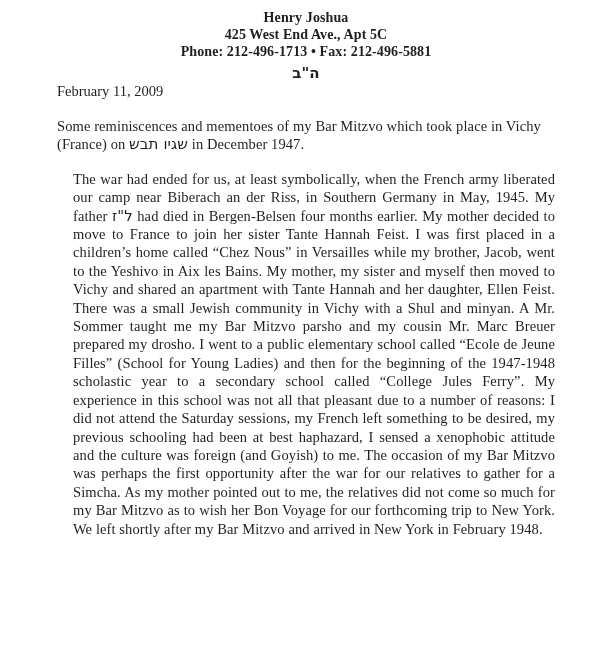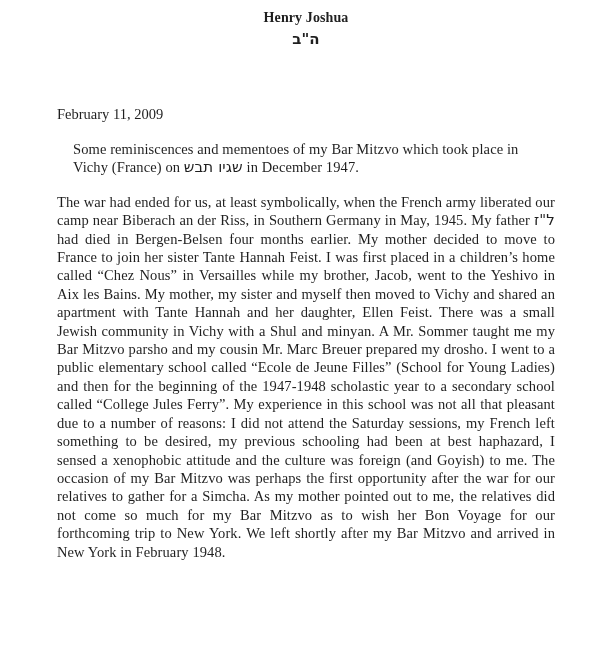--- a/index.html
+++ b/index.html
@@ -37,49 +37,50 @@
     font-family: "DejaVu Serif", "DejaVu Sans", sans-serif;
     unicode-bidi: bidi-override;
     direction: ltr;
   }
   .content {
     margin-left: 57px;
     margin-right: 57px;
     width: 498px;
   }
   .date-line {
-    margin-top: 57px;
     font-size: 14.5px;
     line-height: 18px;
   }
   .intro-par {
-    margin: 17px 0 0 16px;
+    margin: 17px 0 0 0;
     font-size: 14.5px;
     line-height: 18.4px;
     letter-spacing: 0.1px;
     text-align: left;
   }
   .body-par {
-    margin: 16px 0 0 0;
+    margin: 16px 0 0 16px;
     font-size: 14.5px;
     line-height: 18.4px;
     letter-spacing: 0.1px;
     text-align: justify;
   }
   .intro-par .hebrew, .body-par .hebrew {
     font-size: 15px;
   }
 </style>
 </head>
 <body>
 
 <div class="page">
 
   <div class="letterhead">
     <div class="lh-line">Henry Joshua</div>
+    <div class="lh-line">425 West End Ave., Apt 5C</div>
+    <div class="lh-line">Phone: 212-496-1713 • Fax: 212-496-5881</div>
     <div class="lh-bh hebrew">ב"ה</div>
   </div>
 
   <div class="content">
 
     <div class="date-line">February 11, 2009</div>
 
     <p class="intro-par"><span>Some reminiscences and mementoes of my Bar Mitzvo which took place in Vichy (France) on </span><span class="hebrew">שבת ויגש</span><span> in  December 1947.</span></p>
 
     <p class="body-par"><span>The war had ended for us, at least symbolically, when the French army liberated our camp near Biberach an der Riss, in Southern Germany in May, 1945.   My father </span><span class="hebrew">ז"ל</span><span> had died in Bergen-Belsen four months earlier. My mother decided to move to France to join her sister Tante Hannah Feist. I was first placed in a children’s home called “Chez Nous” in Versailles while my brother, Jacob, went to the Yeshivo in Aix les Bains. My mother, my sister and myself then moved to Vichy and shared an apartment with Tante Hannah and her daughter, Ellen Feist. There was a small Jewish community in Vichy with a Shul and minyan. A Mr. Sommer taught me my Bar Mitzvo parsho and my cousin Mr. Marc Breuer prepared my drosho. I went to a  public elementary school called “Ecole de Jeune Filles” (School for Young Ladies) and then for the beginning of the 1947-1948 scholastic year  to a secondary school called “College Jules Ferry”. My experience in this school was not all that pleasant due to a number of reasons: I did not attend the Saturday sessions, my French left something to be desired, my previous schooling had been at best haphazard, I sensed a xenophobic attitude and the culture was foreign (and Goyish) to me. The occasion of my Bar Mitzvo was perhaps the first opportunity after the war for our relatives to gather for a Simcha. As my mother pointed out to me, the relatives did not come so much for my Bar Mitzvo as to wish her Bon Voyage for  our forthcoming trip to New York. We left shortly after my Bar Mitzvo and arrived in  New York  in February 1948.</span></p>

